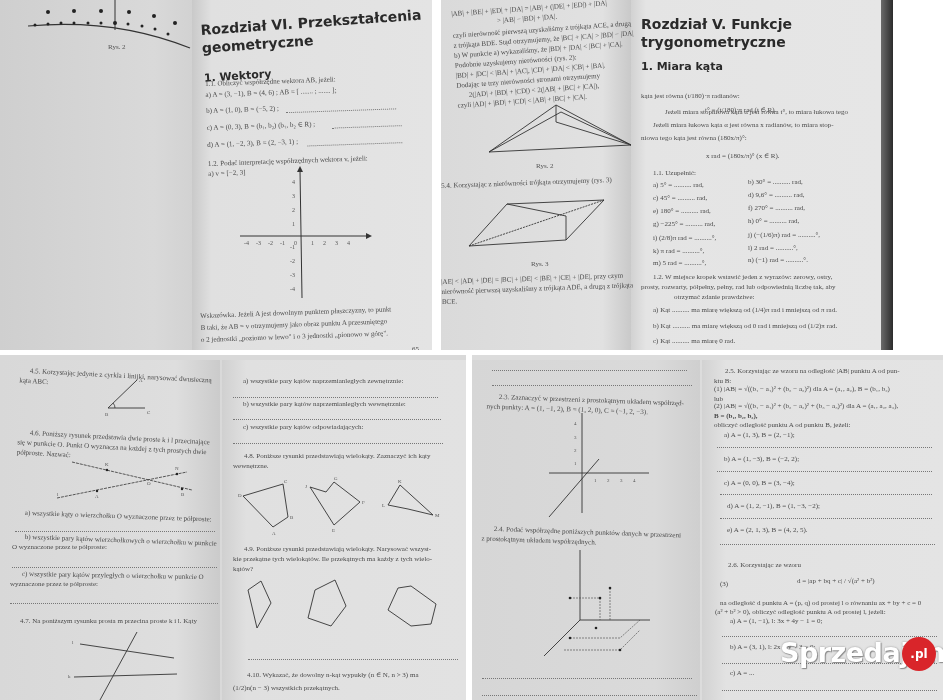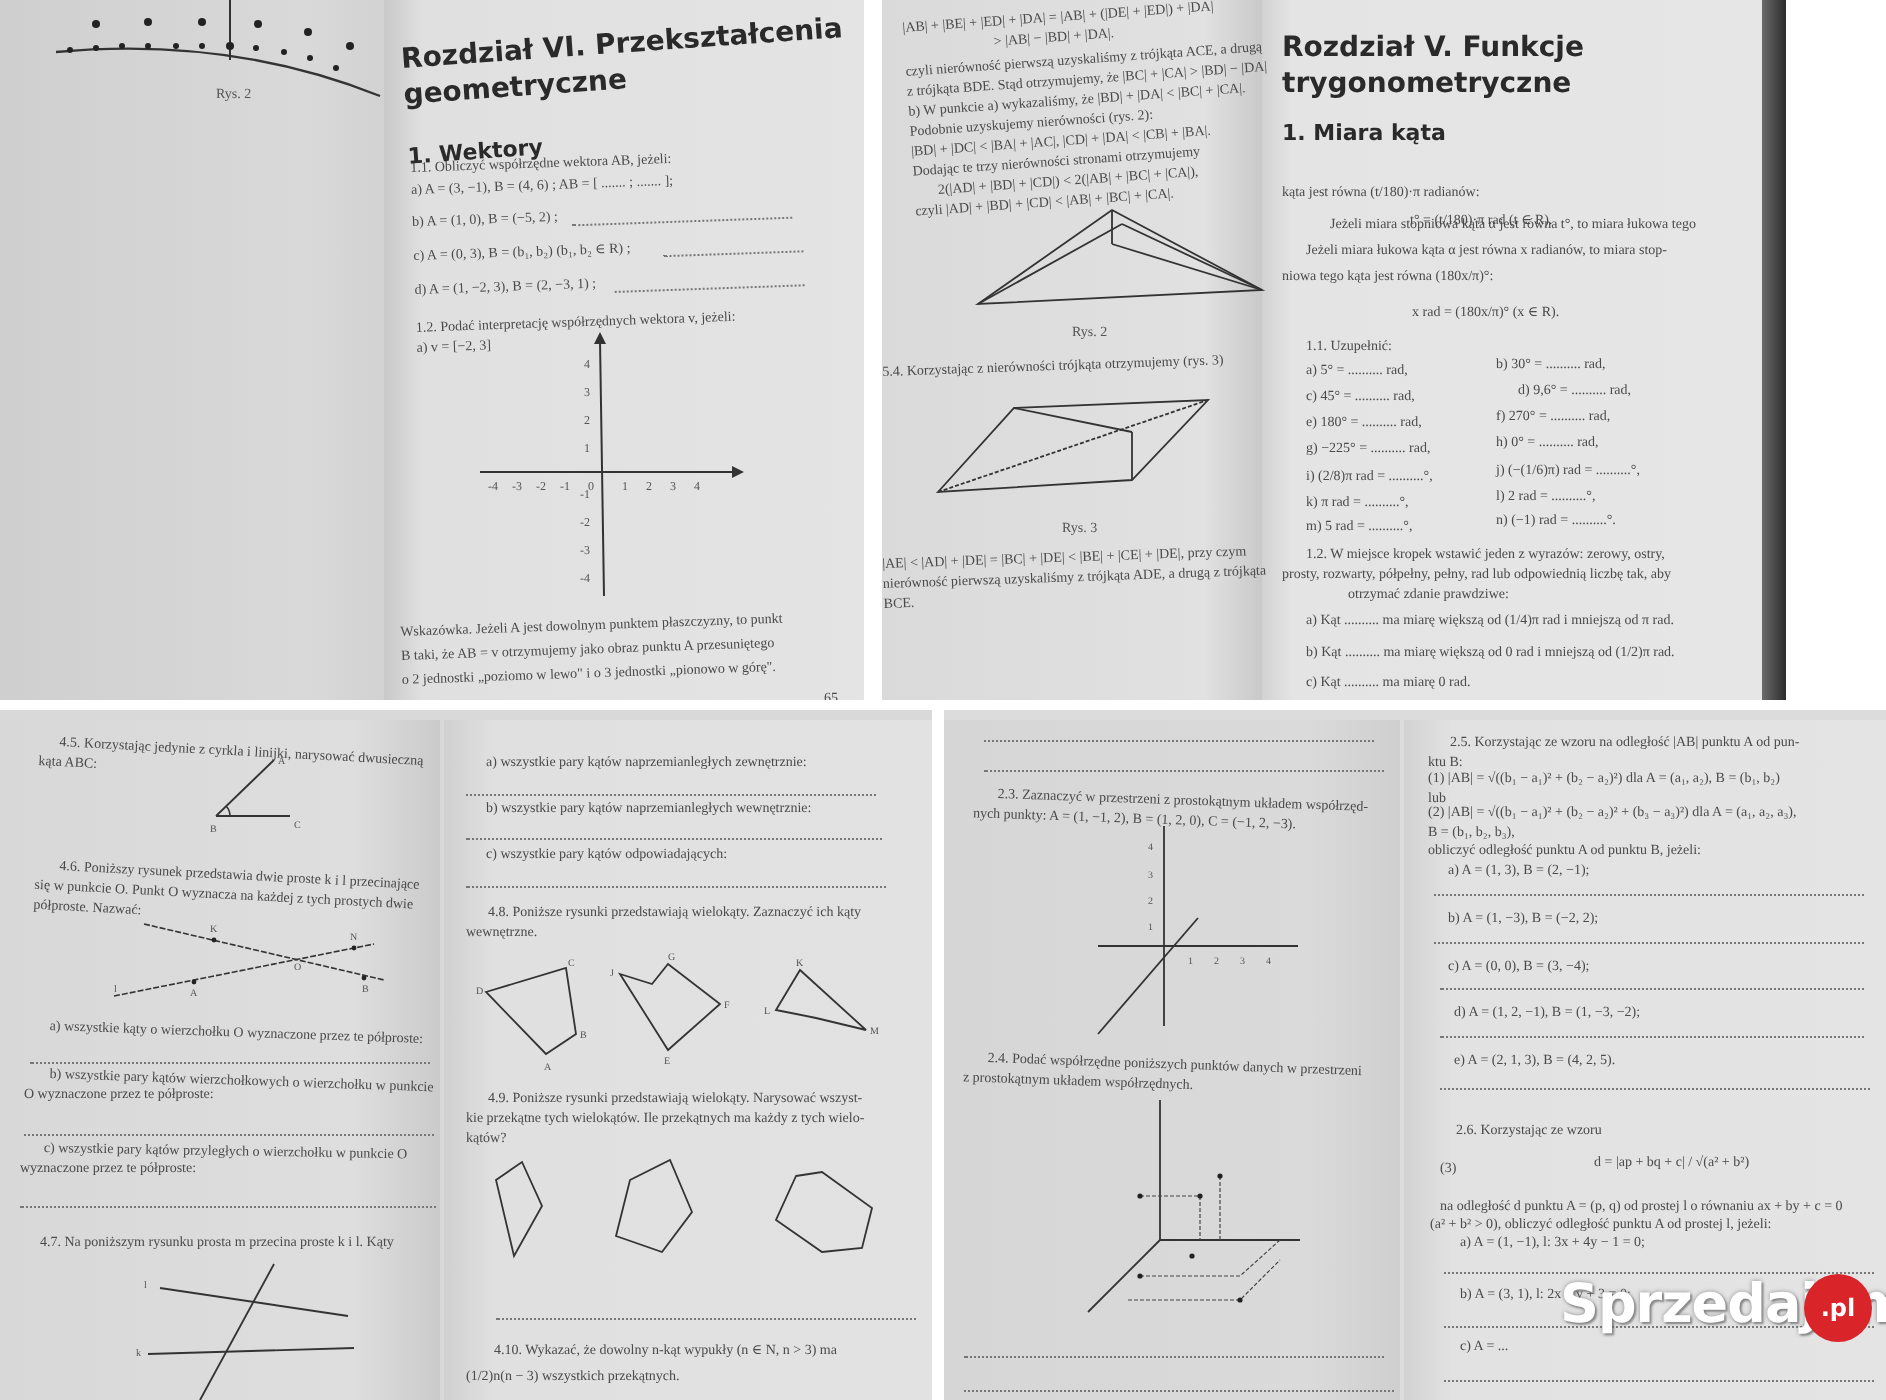--- a/index.html
+++ b/index.html
@@ -166,21 +166,21 @@
   <div class="t" style="left:200px;top:92px;">kąta jest równa (t/180)·π radianów:</div>
   <div class="t" style="left:264px;top:106px;">t° = (t/180)·π rad (t ∈ R).</div>
   <div class="t" style="left:212px;top:121px;">Jeżeli miara łukowa kąta α jest równa x radianów, to miara stop-</div>
   <div class="t" style="left:200px;top:134px;">niowa tego kąta jest równa (180x/π)°:</div>
   <div class="t" style="left:265px;top:152px;">x rad = (180x/π)° (x ∈ R).</div>
   <div class="t" style="left:212px;top:169px;">1.1. Uzupełnić:</div>
 
   <div class="t" style="left:212px;top:181px;">a) 5° = .......... rad,</div>
   <div class="t" style="left:307px;top:178px;">b) 30° = .......... rad,</div>
   <div class="t" style="left:212px;top:194px;">c) 45° = .......... rad,</div>
-  <div class="t" style="left:307px;top:191px;margin-left:11px;">d) 9,6° = .......... rad,</div>
+  <div class="t" style="left:307px;top:191px;">d) 9,6° = .......... rad,</div>
   <div class="t" style="left:212px;top:207px;">e) 180° = .......... rad,</div>
   <div class="t" style="left:307px;top:204px;">f) 270° = .......... rad,</div>
   <div class="t" style="left:212px;top:220px;">g) −225° = .......... rad,</div>
   <div class="t" style="left:307px;top:217px;">h) 0° = .......... rad,</div>
   <div class="t" style="left:212px;top:234px;">i) (2/8)π rad = ..........°,</div>
   <div class="t" style="left:307px;top:231px;">j) (−(1/6)π) rad = ..........°,</div>
   <div class="t" style="left:212px;top:247px;">k) π rad = ..........°,</div>
   <div class="t" style="left:307px;top:244px;">l) 2 rad = ..........°,</div>
   <div class="t" style="left:212px;top:259px;">m) 5 rad = ..........°,</div>
   <div class="t" style="left:307px;top:256px;">n) (−1) rad = ..........°.</div>
@@ -345,21 +345,21 @@
   </svg>
 
   <div class="dots" style="left:10px;top:323px;width:210px;"></div>
   <div class="dots" style="left:10px;top:340px;width:215px;"></div>
 
   <div class="t" style="left:253px;top:12px;">2.5. Korzystając ze wzoru na odległość |AB| punktu A od pun-</div>
   <div class="t" style="left:242px;top:22px;">ktu B:</div>
   <div class="t" style="left:242px;top:30px;">(1) |AB| = √((b₁ − a₁)² + (b₂ − a₂)²) dla A = (a₁, a₂), B = (b₁, b₂)</div>
   <div class="t" style="left:242px;top:40px;">lub</div>
   <div class="t" style="left:242px;top:47px;">(2) |AB| = √((b₁ − a₁)² + (b₂ − a₂)² + (b₃ − a₃)²) dla A = (a₁, a₂, a₃),</div>
-  <div class="t" style="left:242px;top:57px;">B = (b₁, b₂, b₃),</div>
+  <div class="t" style="left:242px;top:57px;font-weight:bold;">B = (b₁, b₂, b₃),</div>
   <div class="t" style="left:242px;top:66px;">obliczyć odległość punktu A od punktu B, jeżeli:</div>
   <div class="t" style="left:252px;top:76px;">a) A = (1, 3), B = (2, −1);</div>
   <div class="dots" style="left:245px;top:92px;width:215px;"></div>
   <div class="t" style="left:252px;top:100px;">b) A = (1, −3), B = (−2, 2);</div>
   <div class="dots" style="left:245px;top:116px;width:215px;"></div>
   <div class="t" style="left:252px;top:124px;">c) A = (0, 0), B = (3, −4);</div>
   <div class="dots" style="left:248px;top:139px;width:212px;"></div>
   <div class="t" style="left:255px;top:147px;">d) A = (1, 2, −1), B = (1, −3, −2);</div>
   <div class="dots" style="left:248px;top:163px;width:212px;"></div>
   <div class="t" style="left:255px;top:171px;">e) A = (2, 1, 3), B = (4, 2, 5).</div>

